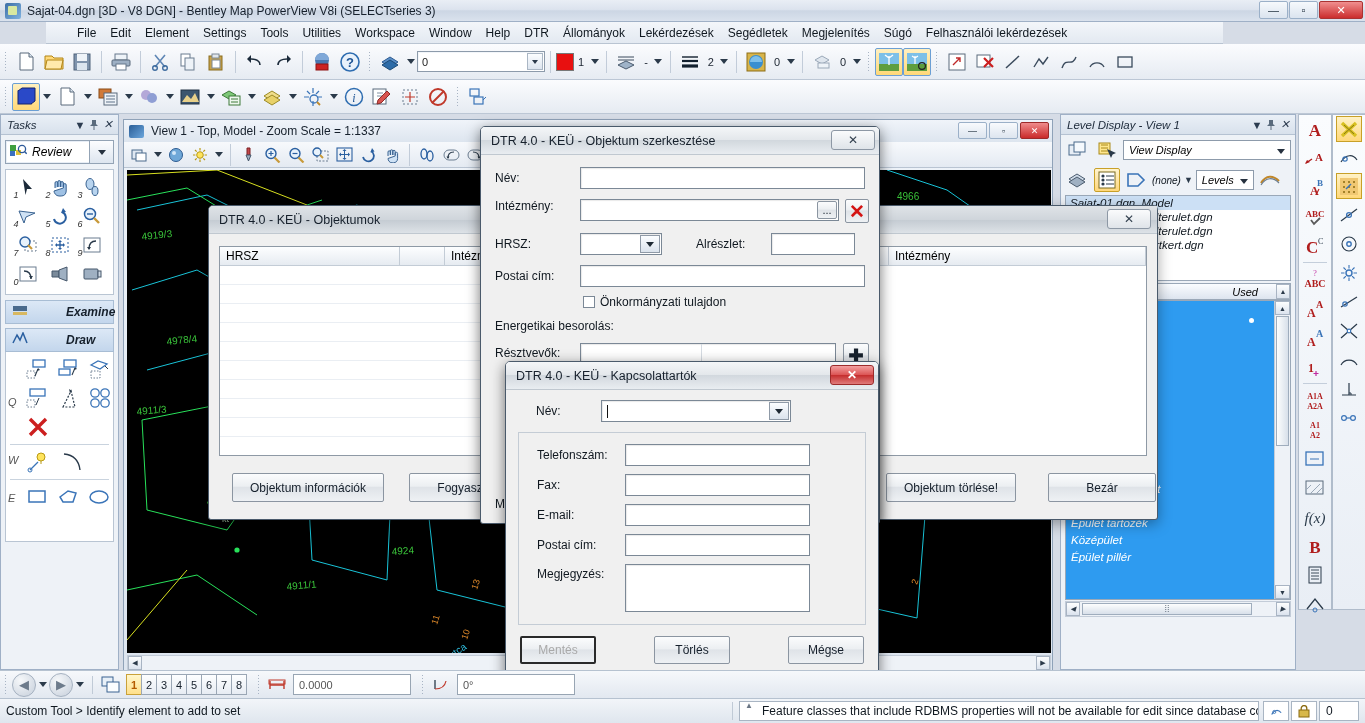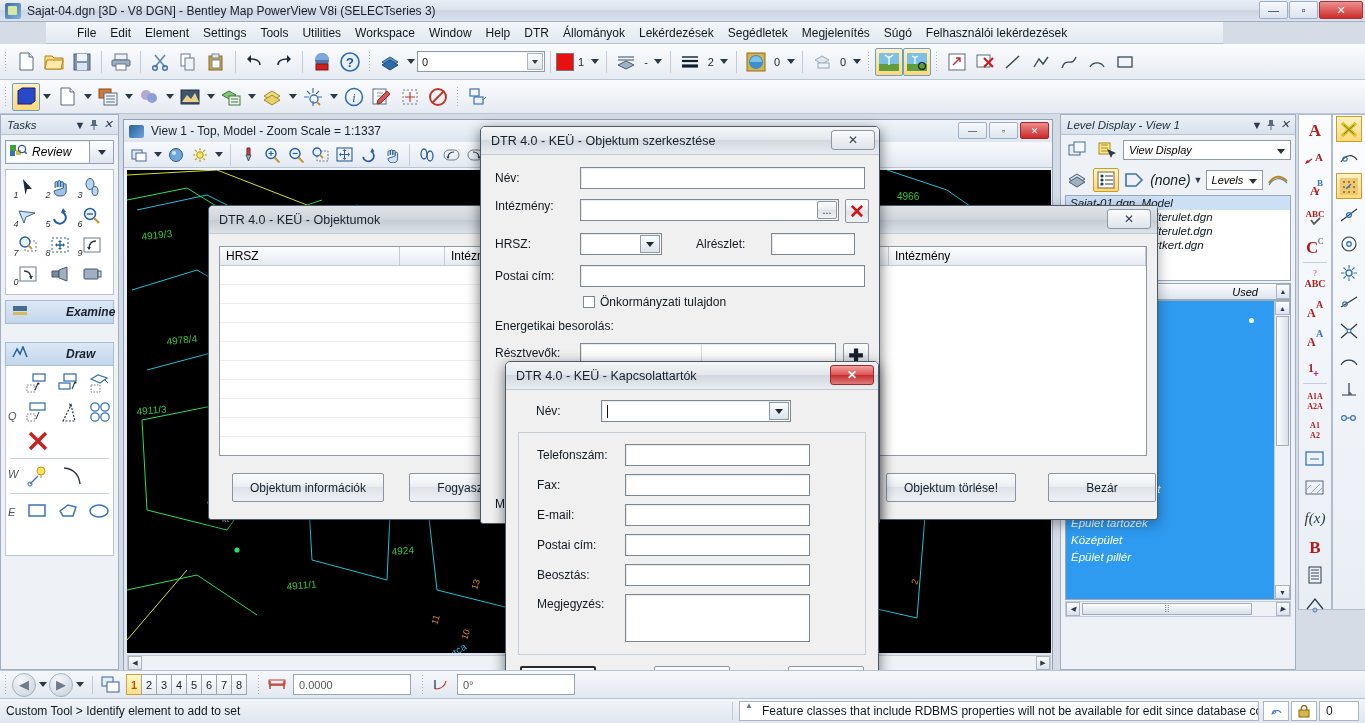--- a/index.html
+++ b/index.html
@@ -695,21 +695,21 @@
       <span class="sh-ic">
         <svg width="16" height="13" viewBox="0 0 16 13">
             <rect x="1" y="2" width="14" height="5" fill="#4a6a8c"></rect>
             <rect x="1" y="8" width="14" height="3" fill="#d8b860"></rect>
           </svg>
       </span>
       <span>Examine</span>
       <span class="sh-ch">▼</span>
     </div>
 
-    <div class="sec-head" style="margin-top:18px">
+    <div class="sec-head" style="margin-top:4px">
       <span class="sh-ic">
         <svg width="16" height="13" viewBox="0 0 16 13">
             <path d="M1 11l4-8 3 5 3-7 4 10" stroke="#2a5fa0" stroke-width="1.5" fill="none"></path>
           </svg>
       </span>
       <span>Draw</span>
       <span class="sh-ch">▲</span>
     </div>
 
     <div class="draw-body" style="height:190px">
@@ -1056,21 +1056,21 @@
             <circle cx="6" cy="9" r="1.6" fill="#2a3a4a"></circle>
             <circle cx="6" cy="13" r="1.6" fill="#2a3a4a"></circle>
             <path d="M9 5h8M9 9h8M9 13h8" stroke="#2a3a4a"></path>
           </svg>
       </div>
       <div class="ld-btn">
         <svg width="20" height="18" viewBox="0 0 20 18">
             <path d="M2 3h10l6 6-6 6H2z" fill="none" stroke="#3a74b8" stroke-width="1.6"></path>
           </svg>
       </div>
-      <div style="font-size:14px;color:#101820">(none)</div>
+      <div style="font-size:10px;color:#101820">(none)</div>
       <div style="font-size:9px;color:#2b3a4a">▼</div>
       <div class="ld-combo" style="width:58px">
         <span>Levels</span>
       </div>
       <div class="ld-btn">
         <svg width="20" height="18" viewBox="0 0 20 18">
             <path d="M1 12c5-8 12-8 18-2" stroke="#c0872a" stroke-width="2" fill="none"></path>
             <path d="M1 14c5-8 12-8 18-2" stroke="#6b7d90" stroke-width="1.2" fill="none"></path>
           </svg>
       </div>
@@ -1454,26 +1454,20 @@
           <div class="tfield" style="width:185px">
             <span style="padding-left:4px"></span>
           </div>
         </div>
         <div style="display:flex;align-items:center;margin-bottom:8px">
           <div class="lbl" style="width:98px;padding-left:10px">Postai cím:</div>
           <div class="tfield" style="width:185px">
             <span style="padding-left:4px"></span>
           </div>
         </div>
-        <div style="display:flex;align-items:center;margin-bottom:8px">
-          <div class="lbl" style="width:98px;padding-left:10px">Beosztás:</div>
-          <div class="tfield" style="width:185px">
-            <span style="padding-left:4px"></span>
-          </div>
-        </div>
         <div style="display:flex;align-items:flex-start">
           <div class="lbl" style="width:98px;padding-left:10px;padding-top:3px">Megjegyzés:</div>
           <div class="tfield" style="width:185px;height:48px">
             <span style="padding-left:4px"></span>
           </div>
         </div>
       </div>
 
       <div style="display:flex;justify-content:space-between;margin-top:11px;padding:0 2px">
         <div class="dbtn focus disabled" style="width:76px;height:28px">Mentés</div>

